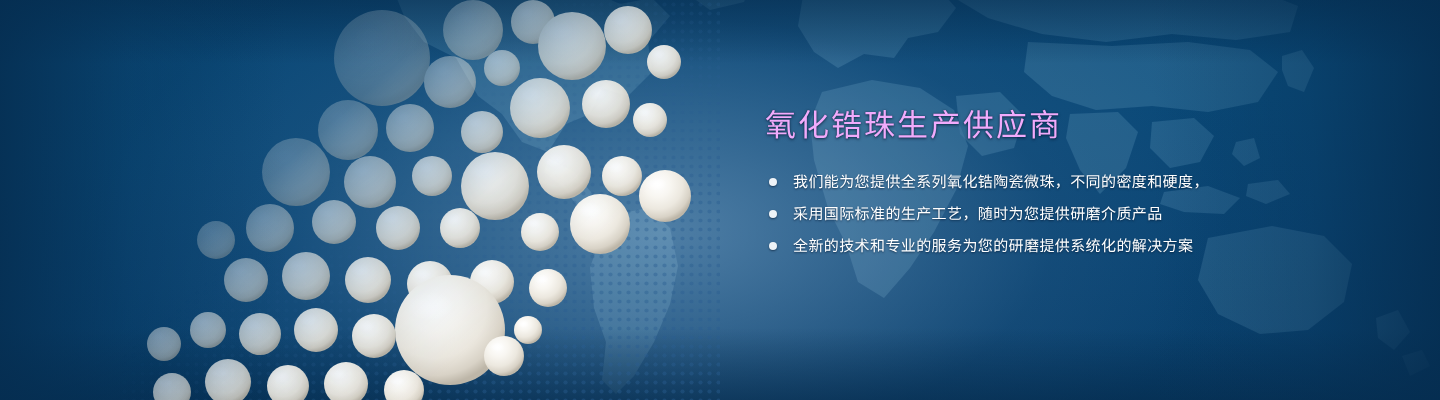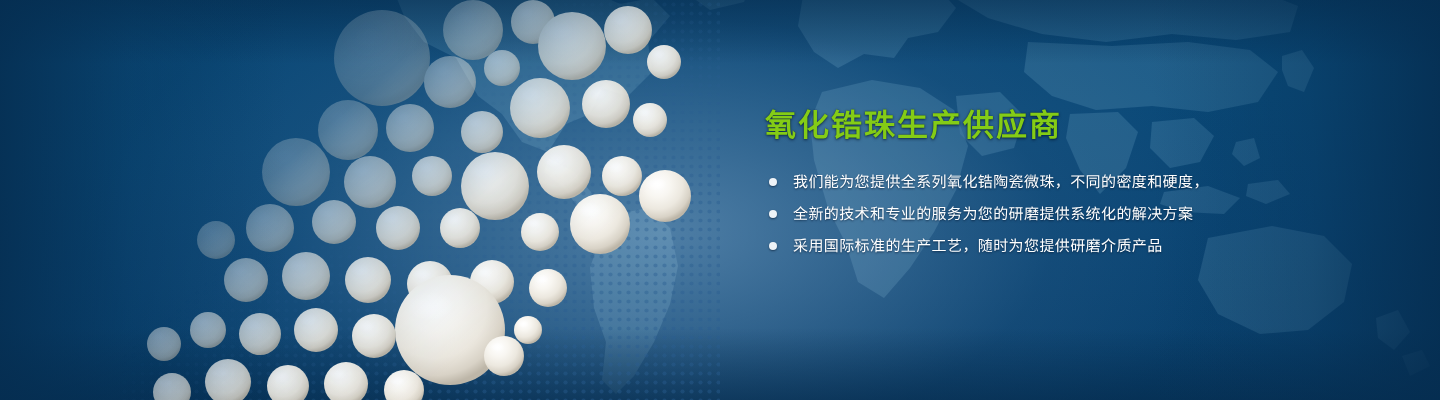--- a/index.html
+++ b/index.html
@@ -67,24 +67,24 @@
   
   .copy {
     position: absolute;
     left: 765px;
     top: 106px;
     width: 560px;
   }
   .headline {
     margin: 0;
     font-size: 31px;
-    font-weight: 700;
+    font-weight: 400;
     line-height: 40px;
     letter-spacing: 2px;
-    color: #84cc16;
+    color: #f0abfc;
     text-shadow: 0 1px 3px rgba(0,20,45,0.75), 0 0 1px rgba(0,0,0,0.5);
     white-space: nowrap;
   }
   .points {
     list-style: none;
     margin: 24px 0 0 0;
     padding: 0;
   }
   .point {
     position: relative;
@@ -416,24 +416,24 @@
 
     <ul class="points">
 
       <li class="point">
         <span class="point-dot"></span>
         <span class="point-line">我们能为您提供全系列氧化锆陶瓷微珠，不同的密度和硬度，</span>
       </li>
 
       <li class="point">
         <span class="point-dot"></span>
+        <span class="point-line">采用国际标准的生产工艺，随时为您提供研磨介质产品</span>
+      </li>
+
+      <li class="point">
+        <span class="point-dot"></span>
         <span class="point-line">全新的技术和专业的服务为您的研磨提供系统化的解决方案</span>
       </li>
 
-      <li class="point">
-        <span class="point-dot"></span>
-        <span class="point-line">采用国际标准的生产工艺，随时为您提供研磨介质产品</span>
-      </li>
-
     </ul>
   </div>
 
 </div>
 
 </body></html>

